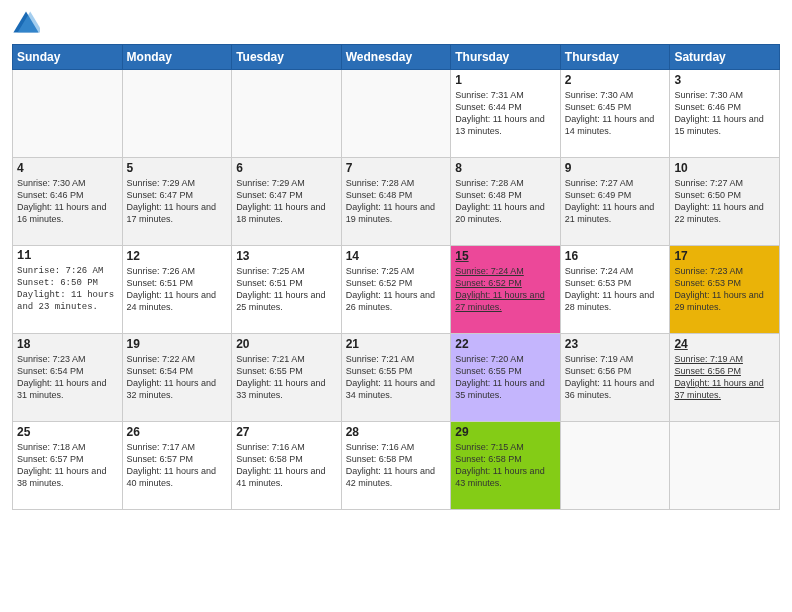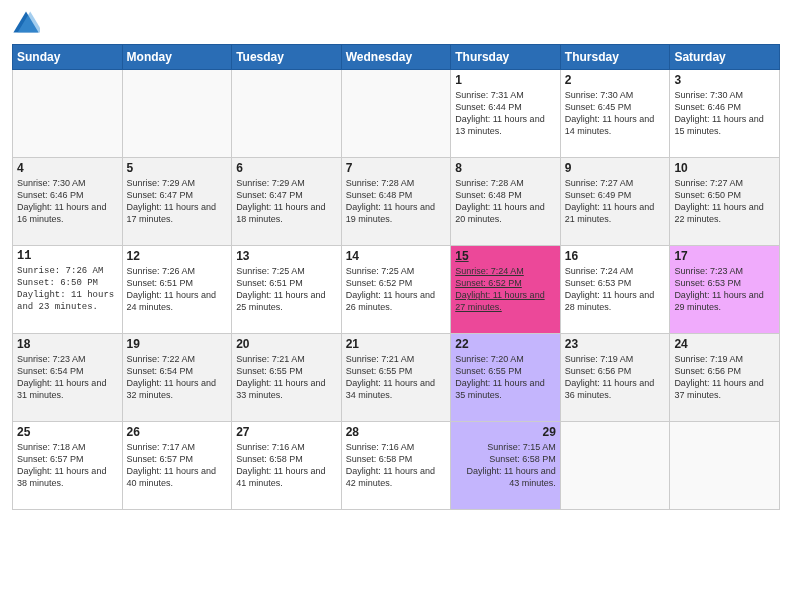--- a/index.html
+++ b/index.html
@@ -206,21 +206,21 @@
             <div class="day-info">Sunrise: 7:25 AM<br>Sunset: 6:52 PM<br>Daylight: 11 hours and 26 minutes.</div>
           </td>
           <td style="background: #ec4899; text-decoration: underline;">
             <div class="day-num">15</div>
             <div class="day-info">Sunrise: 7:24 AM<br>Sunset: 6:52 PM<br>Daylight: 11 hours and 27 minutes.</div>
           </td>
           <td style="background: rgb(255, 255, 255);">
             <div class="day-num">16</div>
             <div class="day-info">Sunrise: 7:24 AM<br>Sunset: 6:53 PM<br>Daylight: 11 hours and 28 minutes.</div>
           </td>
-          <td style="background: #f0abfc;">
+          <td style="background: #eab308;">
             <div class="day-num">17</div>
             <div class="day-info">Sunrise: 7:23 AM<br>Sunset: 6:53 PM<br>Daylight: 11 hours and 29 minutes.</div>
           </td>
         </tr>
         <tr>
           <td style="background: rgb(242, 242, 242);">
             <div class="day-num">18</div>
             <div class="day-info">Sunrise: 7:23 AM<br>Sunset: 6:54 PM<br>Daylight: 11 hours and 31 minutes.</div>
           </td>
           <td style="background: rgb(242, 242, 242);">
@@ -236,21 +236,21 @@
             <div class="day-info">Sunrise: 7:21 AM<br>Sunset: 6:55 PM<br>Daylight: 11 hours and 34 minutes.</div>
           </td>
           <td style="background: #c4b5fd;">
             <div class="day-num">22</div>
             <div class="day-info">Sunrise: 7:20 AM<br>Sunset: 6:55 PM<br>Daylight: 11 hours and 35 minutes.</div>
           </td>
           <td style="background: rgb(242, 242, 242);">
             <div class="day-num">23</div>
             <div class="day-info">Sunrise: 7:19 AM<br>Sunset: 6:56 PM<br>Daylight: 11 hours and 36 minutes.</div>
           </td>
-          <td style="background: rgb(242, 242, 242);">
+          <td style="background: rgb(242, 242, 242); text-decoration: underline;">
             <div class="day-num">24</div>
             <div class="day-info">Sunrise: 7:19 AM<br>Sunset: 6:56 PM<br>Daylight: 11 hours and 37 minutes.</div>
           </td>
         </tr>
         <tr>
           <td style="background: rgb(255, 255, 255);">
             <div class="day-num">25</div>
             <div class="day-info">Sunrise: 7:18 AM<br>Sunset: 6:57 PM<br>Daylight: 11 hours and 38 minutes.</div>
           </td>
           <td style="background: rgb(255, 255, 255);">
@@ -258,21 +258,21 @@
             <div class="day-info">Sunrise: 7:17 AM<br>Sunset: 6:57 PM<br>Daylight: 11 hours and 40 minutes.</div>
           </td>
           <td style="background: rgb(255, 255, 255);">
             <div class="day-num">27</div>
             <div class="day-info">Sunrise: 7:16 AM<br>Sunset: 6:58 PM<br>Daylight: 11 hours and 41 minutes.</div>
           </td>
           <td style="background: rgb(255, 255, 255);">
             <div class="day-num">28</div>
             <div class="day-info">Sunrise: 7:16 AM<br>Sunset: 6:58 PM<br>Daylight: 11 hours and 42 minutes.</div>
           </td>
-          <td style="background: #c4b5fd; text-align: right;">
+          <td style="background: #84cc16;">
             <div class="day-num">29</div>
             <div class="day-info">Sunrise: 7:15 AM<br>Sunset: 6:58 PM<br>Daylight: 11 hours and 43 minutes.</div>
           </td>
           <td class="empty" style="background: rgb(249, 249, 249);"></td>
           <td class="empty" style="background: rgb(249, 249, 249);"></td>
         </tr>
       </tbody>
   </table>
 </div>
 

